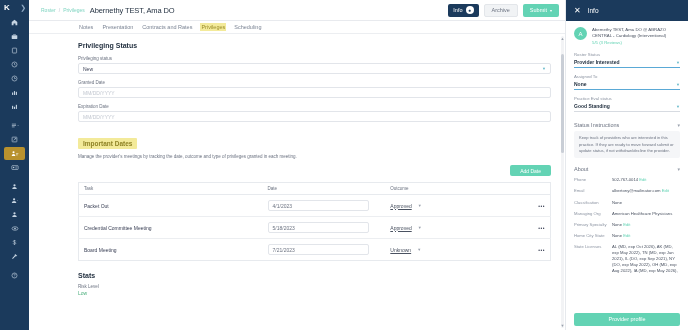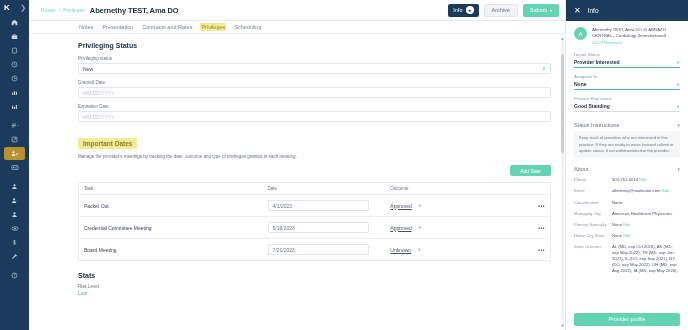--- a/index.html
+++ b/index.html
@@ -50,21 +50,21 @@
   .topbar {
     height: 21px; flex: 0 0 21px;
     display: flex; align-items: center;
     padding: 0 6px 0 12px;
     border-bottom: 1px solid #e8eaee;
   }
   .crumbs { display: flex; align-items: center; gap: 3px; font-size: 5px; }
   .crumb-link { color: #7fd4c1; }
   .crumb-sep { color: #b9c0cc; }
   .crumb-title {
-    font-size: 7.5px; color: #1f2d3d; font-weight: bold;
+    font-size: 7.5px; color: #1f2d3d; font-weight: normal;
     margin-left: 5px; letter-spacing: -0.1px;
   }
   .topbar-actions { margin-left: auto; display: flex; align-items: center; gap: 5px; }
   .btn {
     font-size: 5.5px; border-radius: 2px; border: none;
     height: 13px; padding: 0 7px;
     display: flex; align-items: center; gap: 3px;
     font-family: "Liberation Sans", sans-serif;
     cursor: pointer; white-space: nowrap;
   }

